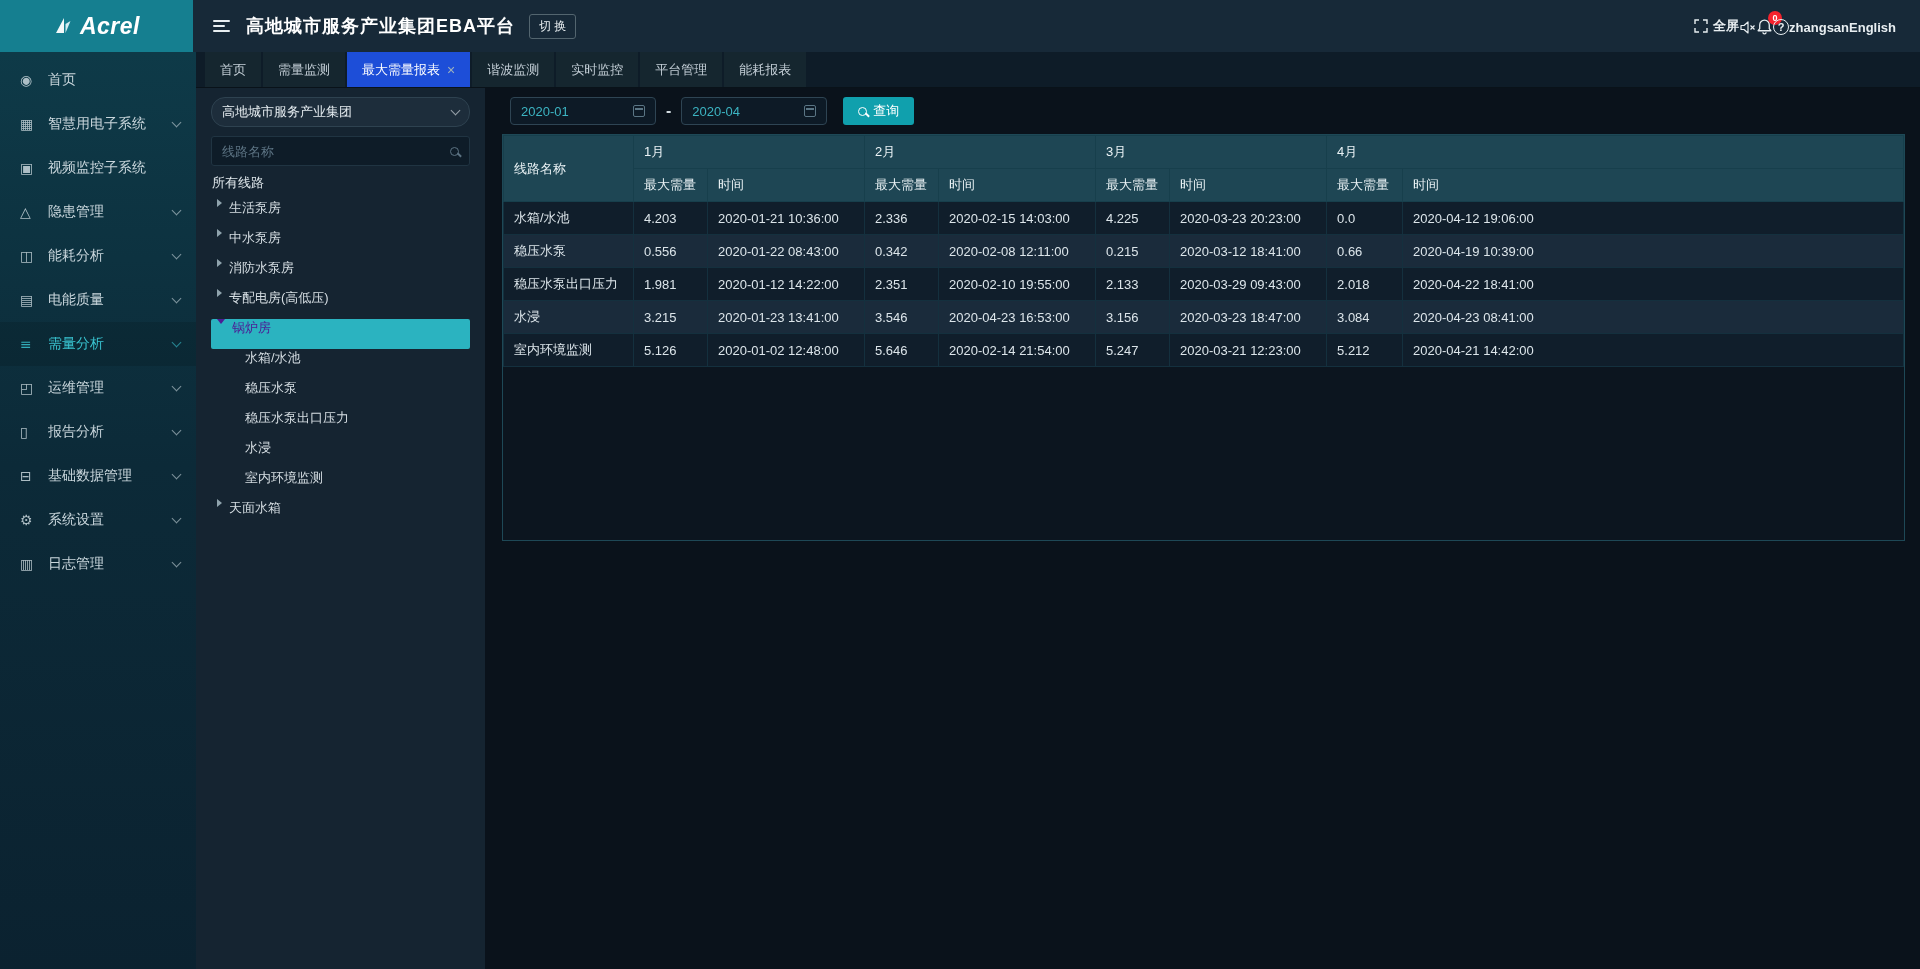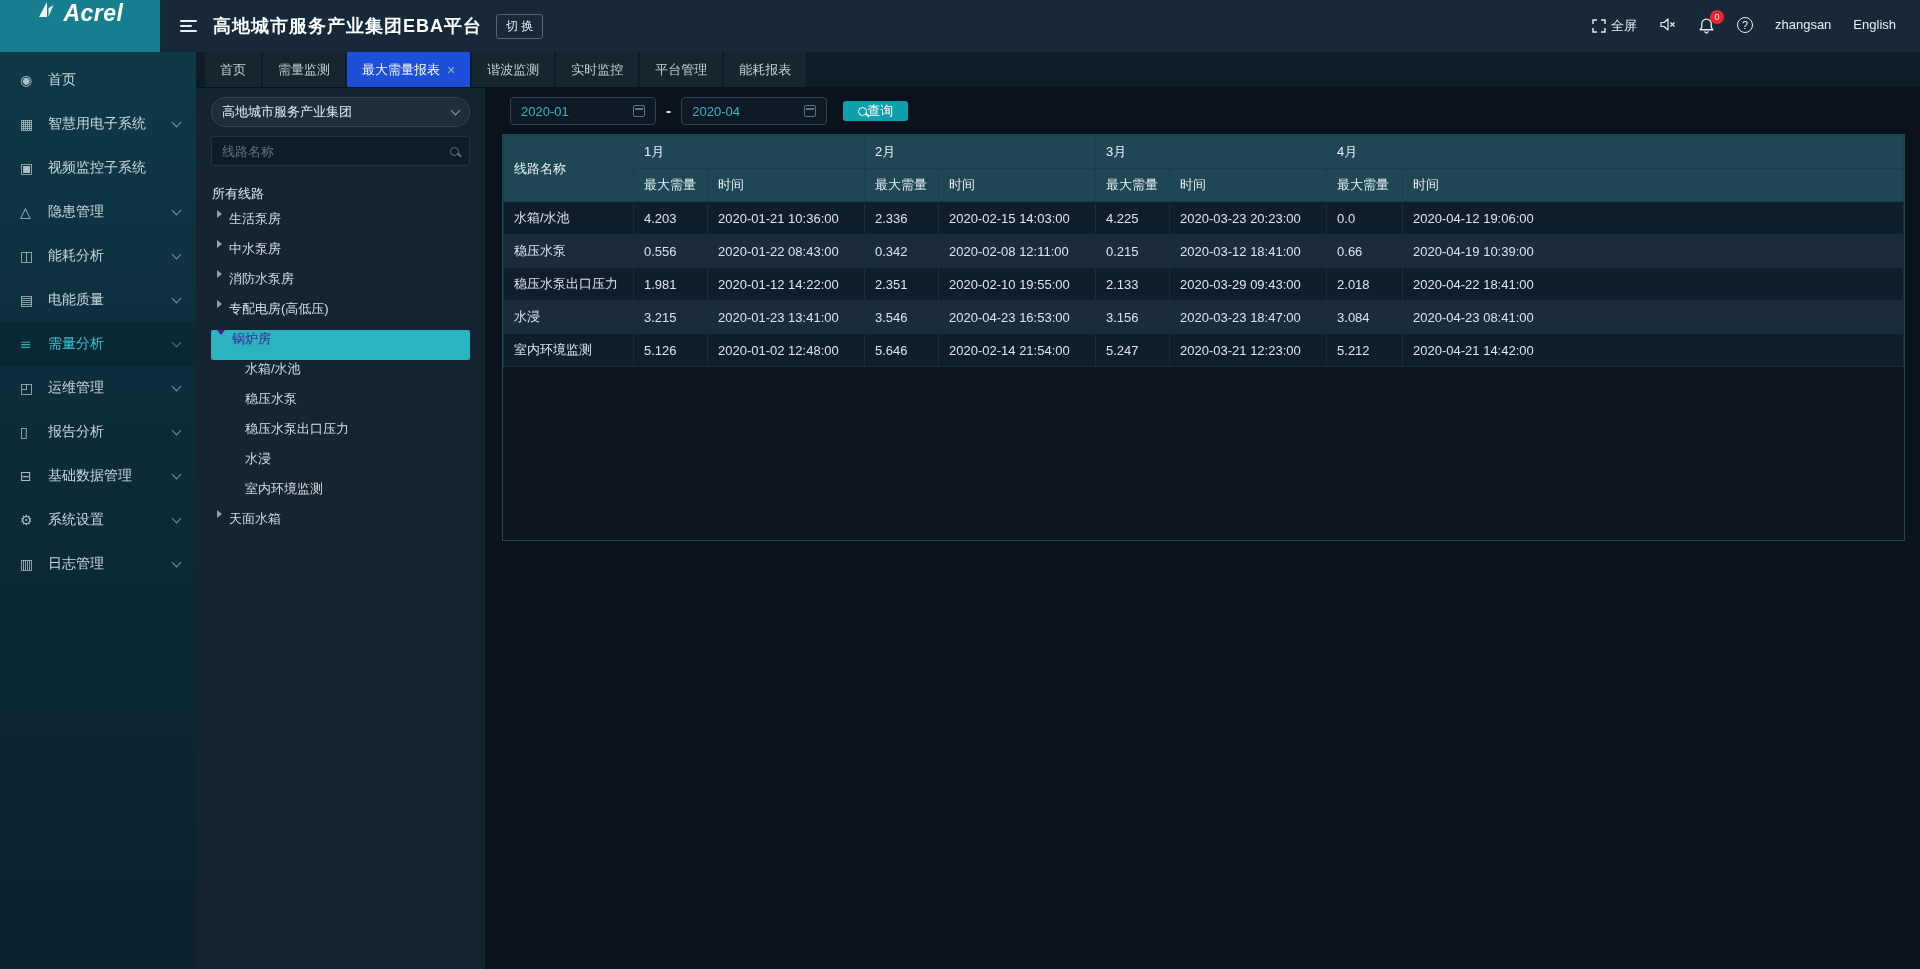--- a/index.html
+++ b/index.html
@@ -8,29 +8,29 @@
     background: #0a121b;
     font-family: "Liberation Sans", "DejaVu Sans", sans-serif;
     overflow: hidden;
     color: #dfe6ea;
     cursor: default;
   }
   .app { width: 100%; height: 100%; display: flex; flex-direction: column; }
 
   
   .topbar { height: 52px; flex: none; display: flex; background: #172938; }
-  .logo { width: 160px; flex: none; background: #157f90; display: flex; justify-content: center; gap: 7px; }
+  .logo { width: 193px; flex: none; background: #157f90; display: flex; align-items: center; justify-content: center; gap: 7px; }
   .logo-text { font-size: 23px; font-weight: bold; font-style: italic; color: #fff; letter-spacing: .5px; }
   .topbar-main { flex: 1; display: flex; align-items: center; padding: 0 24px 0 20px; }
   .hamb { width: 17px; display: flex; flex-direction: column; gap: 3px; cursor: pointer; }
   .hamb i { display: block; height: 2px; background: #e8eef1; border-radius: 1px; }
   .hamb i:nth-child(2) { width: 72%; }
   .app-title { font-size: 18px; color: #ffffff; margin-left: 16px; font-weight: bold; letter-spacing: 1px; }
   .switch-btn { margin-left: 14px; background: transparent; border: 1px solid #53656f; color: #e8eef1; font-size: 12px; padding: 3px 9px; border-radius: 3px; cursor: pointer; font-family: inherit; }
-  .topbar-right { margin-left: auto; display: flex; align-items: flex-start; gap: 22px; font-size: 13px; color: #e8eef1; }
+  .topbar-right { margin-left: auto; display: flex; align-items: flex-end; font-size: 13px; color: #e8eef1; font-weight: bold; }
   .tb-item { display: flex; align-items: center; gap: 5px; cursor: pointer; position: relative; }
   .badge { position: absolute; top: -7px; right: -9px; min-width: 14px; height: 14px; border-radius: 8px; background: #f5222d; color: #fff; font-size: 9px; line-height: 14px; text-align: center; padding: 0 3px; }
   .qcircle { width: 16px; height: 16px; border: 1px solid #e8eef1; border-radius: 50%; font-size: 11px; display: flex; align-items: center; justify-content: center; }
 
   
   .body-row { flex: 1; display: flex; min-height: 0; }
   .sidebar { width: 196px; flex: none; background: linear-gradient(180deg,#0e3a48 0%,#0c2a38 45%,#0b2230 100%); padding-top: 6px; }
   .sb-item { height: 44px; display: flex; align-items: center; padding: 0 16px 0 20px; font-size: 14px; color: #c9d6dc; cursor: pointer; }
   .sb-item.active { color: #39c4d1; background: rgba(0,0,0,.12); }
   .sb-icon { width: 18px; flex: none; margin-right: 10px; font-size: 14px; font-family: "DejaVu Sans", sans-serif; opacity: .85; }
@@ -47,38 +47,38 @@
 
   
   .tree-panel { width: 289px; flex: none; background: #152431; padding: 9px 15px 0; }
   .company-select { height: 30px; background: #1d2d3b; border: 1px solid #2e4250; border-radius: 14px; display: flex; align-items: center; justify-content: space-between; padding: 0 10px; font-size: 13px; color: #e6edf1; cursor: pointer; }
   .search-box { margin-top: 9px; height: 30px; background: #0e1c28; border: 1px solid #203442; border-radius: 3px; display: flex; align-items: center; padding: 0 10px; color: #5c7383; }
   .search-box input { flex: 1; background: transparent; border: none; outline: none; color: #cfd9df; font-size: 13px; font-family: inherit; }
   .search-box input::placeholder { color: #5c7383; }
   .mag { width: 9px; height: 9px; border: 1.5px solid currentColor; border-radius: 50%; position: relative; flex: none; }
   .mag::after { content: ""; position: absolute; width: 5px; height: 1.5px; background: currentColor; right: -4px; bottom: -1px; transform: rotate(45deg); }
   .mag.white { color: #fff; }
-  .tree-root { height: 32px; display: flex; align-items: center; font-size: 13px; color: #e0e8ec; margin-top: 12px; padding-left: 1px; cursor: pointer; }
+  .tree-root { height: 32px; display: flex; align-items: center; font-size: 13px; color: #e0e8ec; margin-top: 1px; padding-left: 1px; cursor: pointer; }
   .tree { font-size: 13px; }
   .tree-node { height: 30px; display: flex; align-items: flex-start; color: #d6dee3; cursor: pointer; padding: 0 6px; border-radius: 2px; }
   .tree-node.depth1 { padding-left: 34px; }
   .tree-node.selected { background: #2bb3c0; color: #4c1d95; }
   .caret { flex: none; margin-right: 7px; width: 0; height: 0; }
   .caret.collapsed { border-left: 5px solid #8fa3ad; border-top: 4px solid transparent; border-bottom: 4px solid transparent; }
   .caret.expanded { border-top: 5px solid currentColor; border-left: 4px solid transparent; border-right: 4px solid transparent; }
   .caret.leaf { margin-right: 0; }
 
   
   .main { flex: 1; min-width: 0; padding: 9px 15px 0 17px; background: #0a121b; }
   .query-row { display: flex; align-items: center; gap: 10px; margin-left: 8px; }
   .date-input { width: 146px; height: 28px; border: 1px solid #2e4453; background: #0d1a26; border-radius: 4px; display: flex; align-items: center; justify-content: space-between; padding: 0 10px; font-size: 13px; color: #3cb4c2; cursor: pointer; }
   .cal { width: 12px; height: 12px; border: 1px solid #5a7584; border-radius: 2px; position: relative; flex: none; }
   .cal::before { content: ""; position: absolute; left: 1px; right: 1px; top: 2px; height: 2px; background: #5a7584; }
   .sep { color: #d3dce1; font-weight: bold; }
-  .query-btn { height: 20px; display: flex; align-items: center; background: #10a0ad; color: #fff; border: none; border-radius: 3px; font-size: 13px; padding: 0 15px; cursor: pointer; margin-left: 6px; font-family: inherit; }
+  .query-btn { height: 28px; display: flex; align-items: center; gap: 6px; background: #10a0ad; color: #fff; border: none; border-radius: 3px; font-size: 13px; padding: 0 15px; cursor: pointer; margin-left: 6px; font-family: inherit; }
 
   .table-wrap { margin-top: 9px; height: 407px; border: 1px solid #1e4856; background: #0c151f; overflow: hidden; }
   table { width: 100%; border-collapse: collapse; table-layout: fixed; }
   th, td { font-weight: normal; font-size: 13px; text-align: left; padding: 0 10px; height: 33px; overflow: hidden; white-space: nowrap; }
   thead th { background: #1e4654; color: #eaf2f5; border: 1px solid #173f4c; }
   thead th.month { text-align: left; }
   tbody td { border: 1px solid #14303e; color: #dce5ea; }
   tbody tr:nth-child(odd) td { background: #101e2b; }
   tbody tr:nth-child(even) td { background: #1a2b3b; }
 </style>

